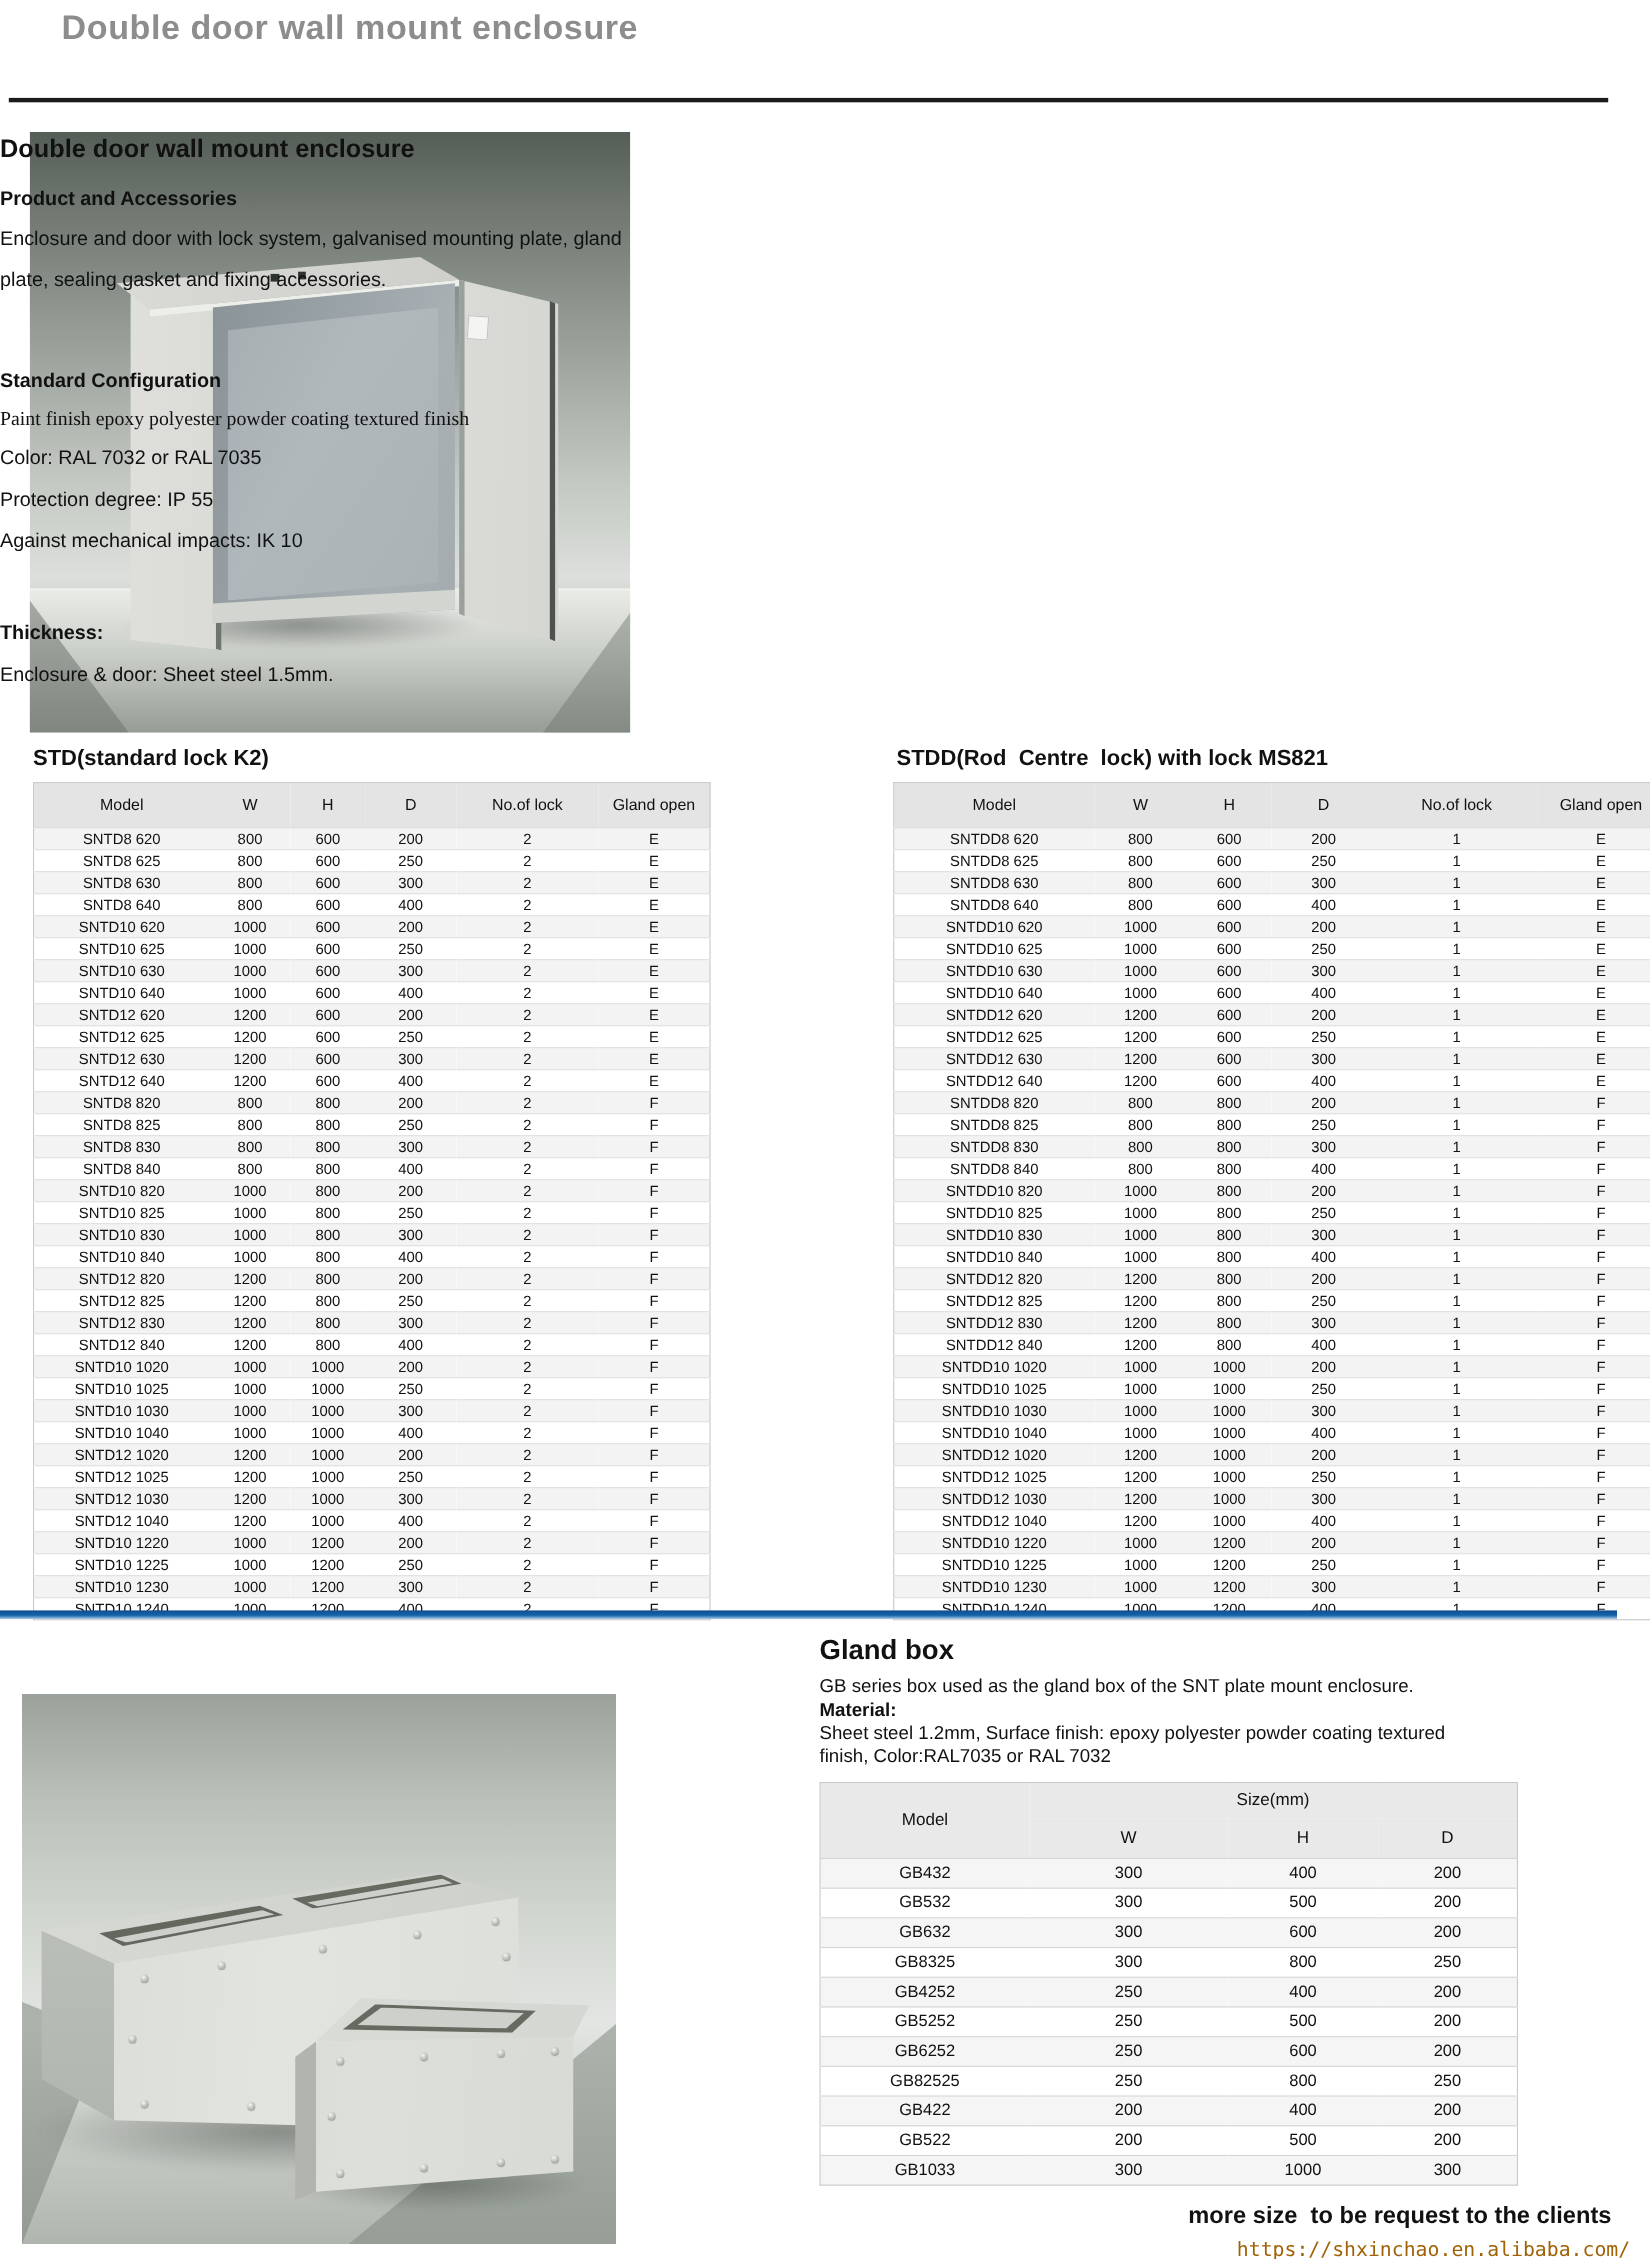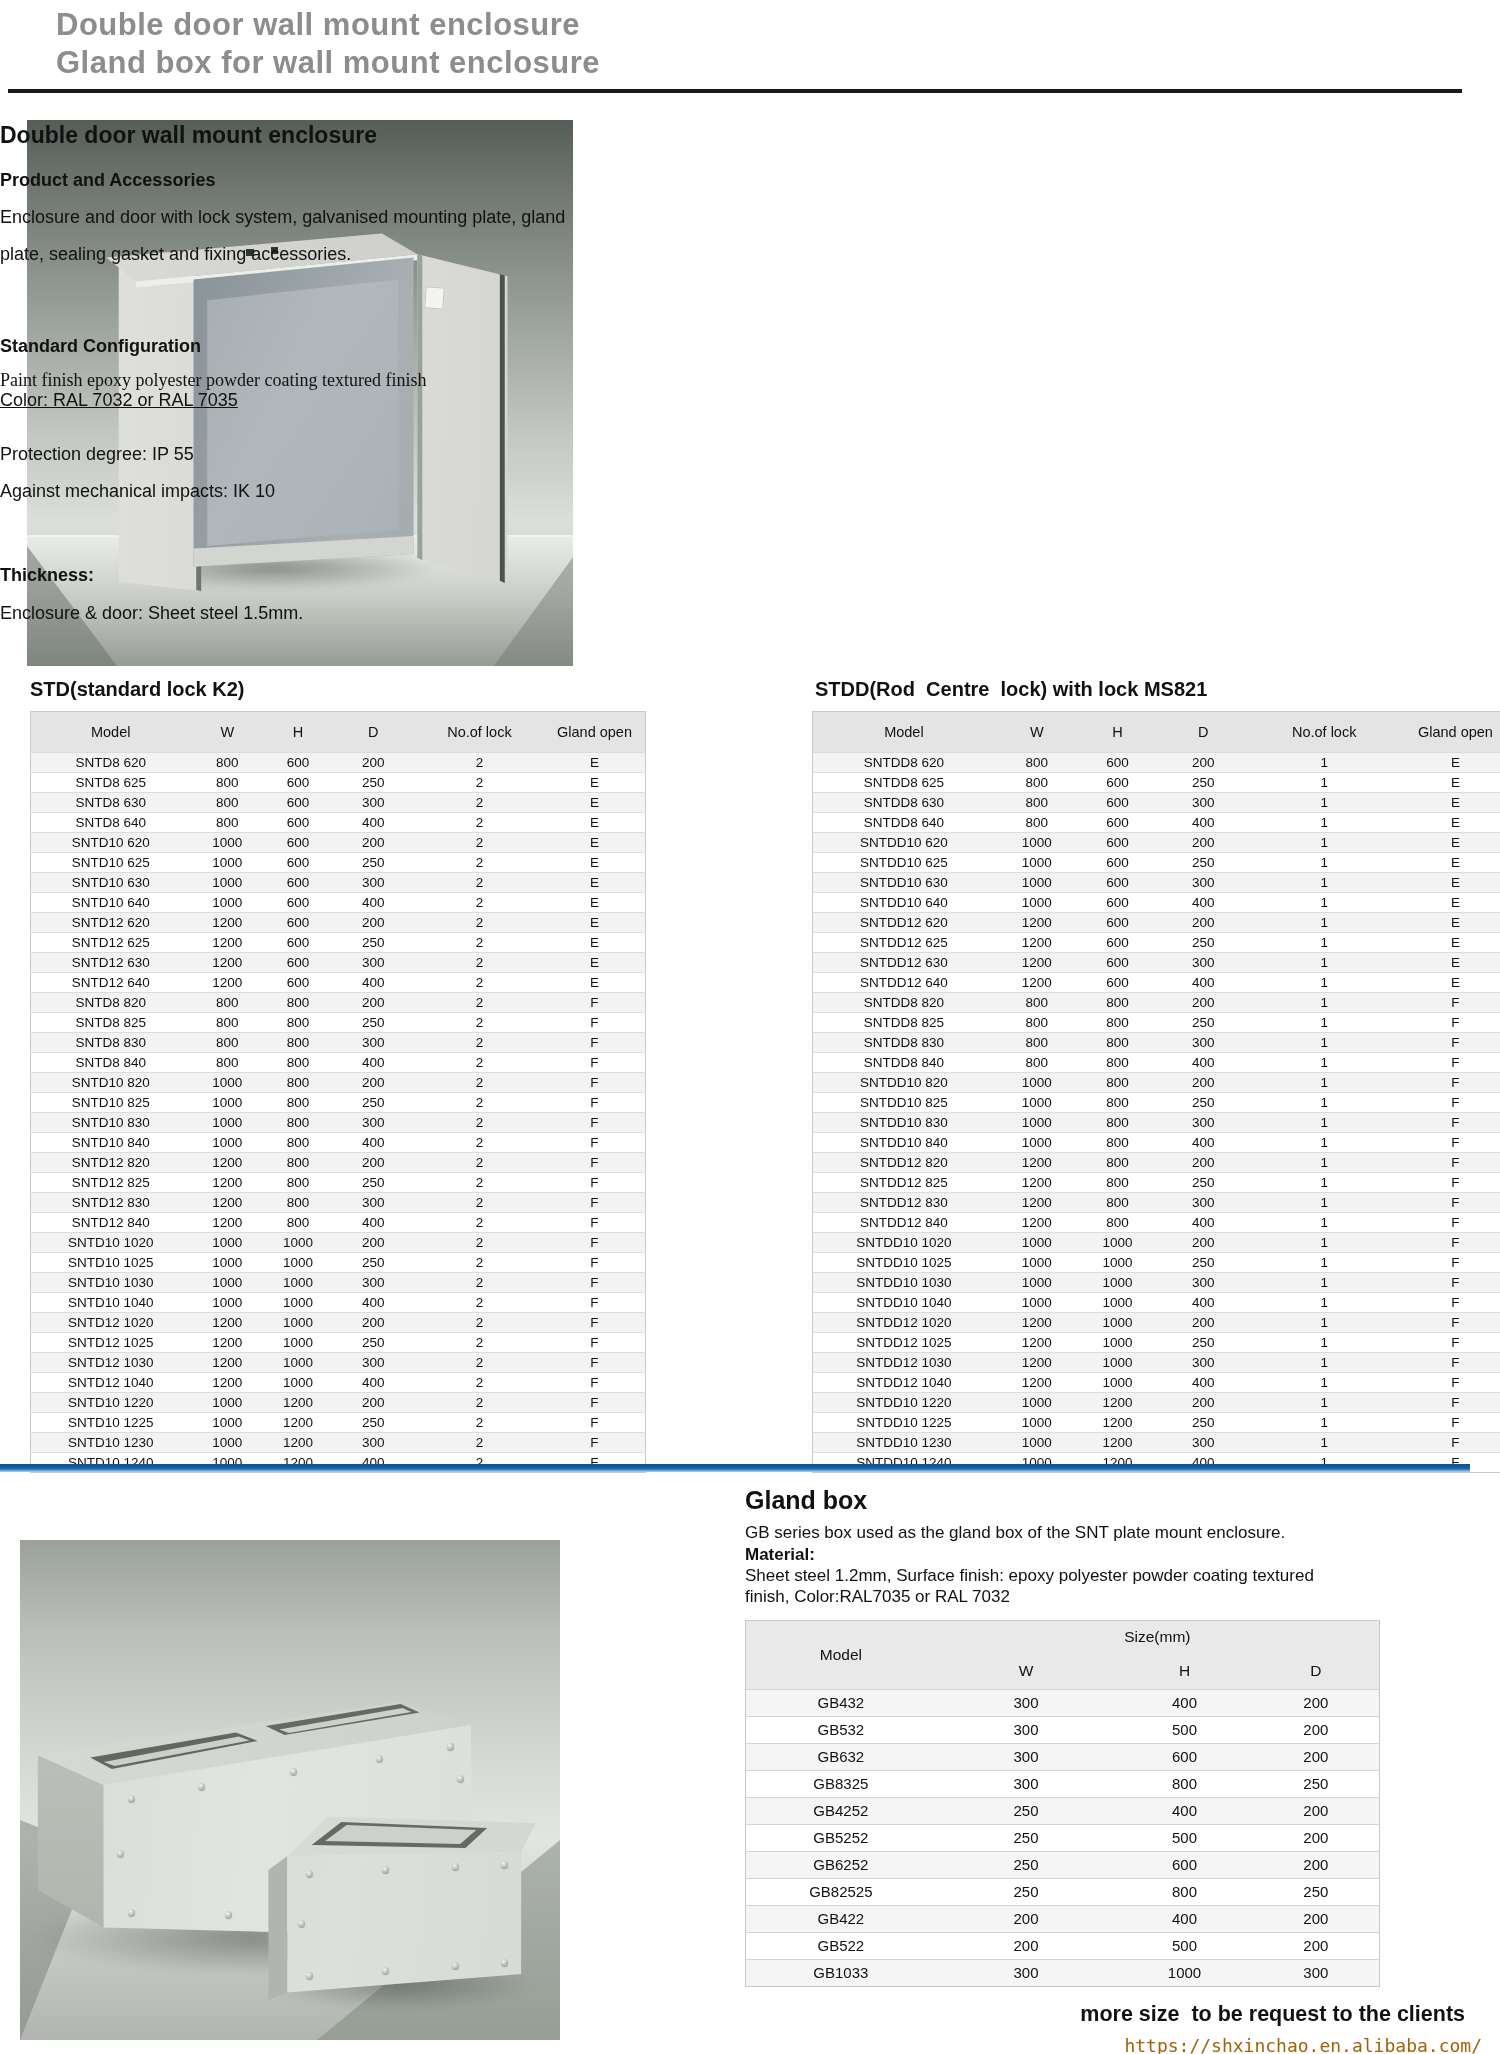--- a/index.html
+++ b/index.html
@@ -8,21 +8,21 @@
 
   
   .page-title{position:absolute;left:56px;top:6px;font-size:31px;font-weight:bold;
               color:#8d8d8d;line-height:38px;letter-spacing:.5px;}
   .header-rule{position:absolute;left:8px;right:38px;top:89px;height:4px;background:#1b1a1c;}
   .dd-title{position:absolute;left:0;top:122px;font-size:23px;font-weight:bold;white-space:nowrap;}
   .dd-h3{position:absolute;left:0;font-size:18px;font-weight:bold;white-space:nowrap;}
   .h-acc{top:170px;} .h-cfg{top:336px;} .h-thk{top:565px;}
   .dd-line{position:absolute;left:0;font-size:18px;line-height:37px;white-space:nowrap;}
   .acc1{top:199px;} .acc2{top:236px;}
-  .cfg1{top:362px;font-family:Liberation Serif, serif;} .cfg2{top:382px;text-decoration:underline;} .cfg3{top:436px;} .cfg4{top:473px;}
+  .cfg1{top:362px;font-family:Liberation Serif, serif;} .cfg2{top:398px;} .cfg3{top:436px;} .cfg4{top:473px;}
   .thk1{top:595px;}
 
   
   .photo{position:absolute;overflow:hidden;}
   .photo>div,.photo>span{position:absolute;}
   .enclosure-photo{left:27px;top:120px;width:546px;height:546px;}
   .ep-bg{inset:0;background:linear-gradient(180deg,#555d57 0%,#6e766f 12%,#979e97 34%,
           #c3c8c2 58%,#dcdfdb 74%,#d7dad5 76%);}
   .ep-floor{left:0;top:76%;width:100%;height:24%;
           background:linear-gradient(180deg,#e9ebe7 0%,#c9cdc7 45%,#949b93 100%);
@@ -127,21 +127,20 @@
   .footer-url{position:absolute;right:18px;top:2035px;font-family:"DejaVu Sans Mono",monospace;
           font-size:18px;color:#a16207;white-space:nowrap;}
 </style>
 </head>
 <body>
 
 <div class="page">
 
   <div class="page-title">
     <div>Double door wall mount enclosure</div>
-    <div>Gland box for wall mount enclosure</div>
   </div>
   <div class="header-rule"></div>
 
   <div class="photo enclosure-photo">
     <div class="ep-bg"></div>
     <div class="ep-floor"></div>
     <div class="ep-corner-l"></div>
     <div class="ep-corner-r"></div>
     <div class="ep-shadow"></div>
     <div class="ep-door-left"></div>

